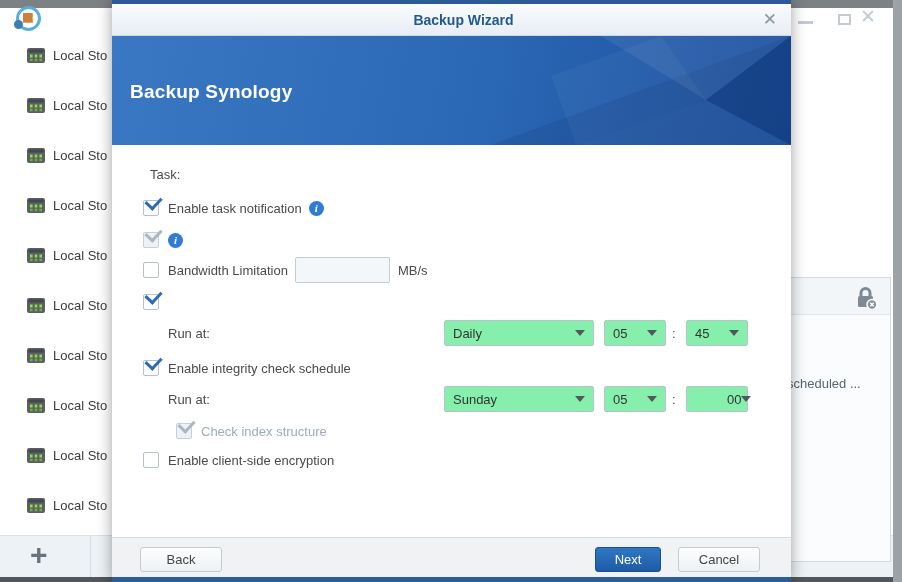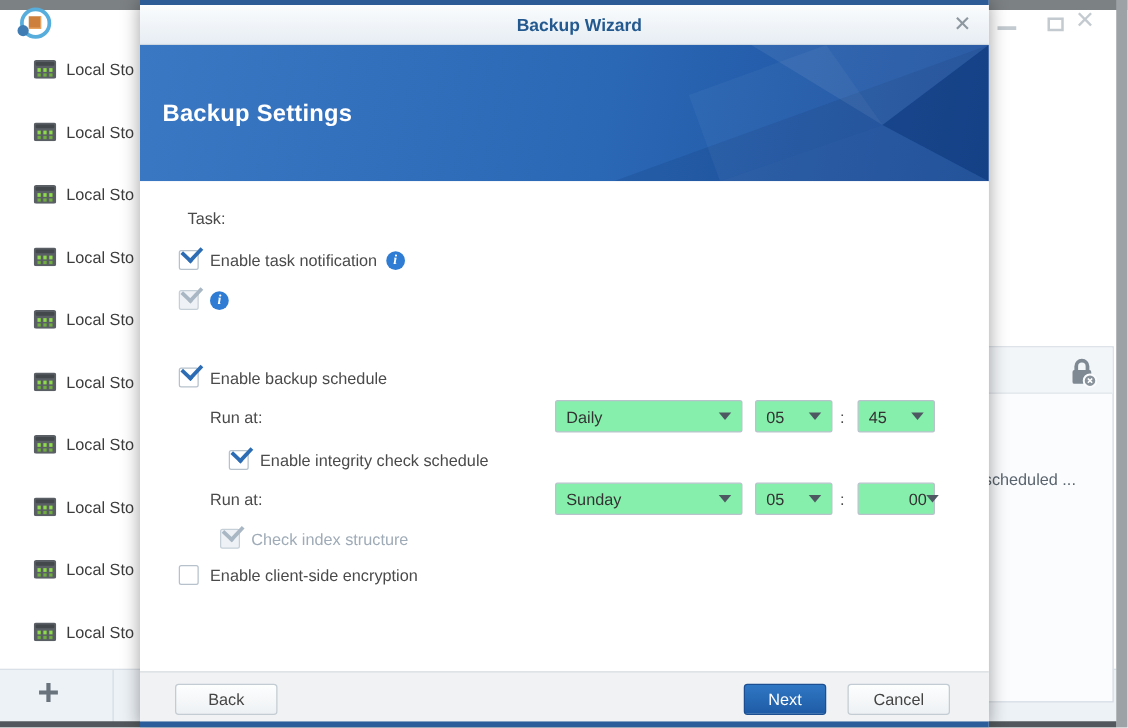--- a/index.html
+++ b/index.html
@@ -258,64 +258,69 @@
     </div>
 
     <div class="banner">
       <svg width="420" height="109" viewBox="0 0 420 109" preserveAspectRatio="none">
         <polygon points="120,109 420,0 420,109" fill="rgba(10,34,80,0.12)"></polygon>
         <polygon points="230,0 420,0 335,64" fill="rgba(255,255,255,0.07)"></polygon>
         <polygon points="335,64 420,0 420,109" fill="rgba(8,28,70,0.18)"></polygon>
         <polygon points="335,64 420,109 205,109" fill="rgba(255,255,255,0.05)"></polygon>
         <polygon points="290,0 335,64 205,109 180,40" fill="rgba(255,255,255,0.04)"></polygon>
       </svg>
-      <h1>Backup Settings</h1>
+      <h1>Backup Synology</h1>
     </div>
 
     <div class="dlg-body">
 
       <div class="row" style="left:38px; top:16px; height:26px;">
         <span>Task:</span>
       </div>
 
       <div class="row" style="left:31px; top:55px;">
         <span class="cb checked"></span>
         <span>Enable task notification</span>
         <span class="info-ico">i</span>
       </div>
 
       <div class="row" style="left:31px; top:87px;">
         <span class="cb checked disabled"></span>
         <span class="info-ico">i</span>
       </div>
 
+      <div class="row" style="left:31px; top:112px; height:26px;">
+        <span class="cb"></span>
+        <span>Bandwidth Limitation</span>
+        <input class="txt-input dim" style="width: 95px; margin-left: 7px;" disabled="" value="">
+        <span style="margin-left:8px;">MB/s</span>
+      </div>
 
       <div class="row" style="left:31px; top:149px;">
         <span class="cb checked"></span>
-        <span>Enable backup schedule</span>
       </div>
 
       <div class="row" style="left:56px; top:175px; height:26px;">
         <span>Run at:</span>
       </div>
       <div class="select" style="left:332px; top:175px; width:150px;">
         <span>Daily</span>
         <span class="caret"></span>
       </div>
       <div class="select" style="left:492px; top:175px; width:62px;">
         <span>05</span>
         <span class="caret"></span>
       </div>
       <span class="colon" style="left:560px; top:181px;">:</span>
       <div class="select" style="left:574px; top:175px; width:62px;">
         <span>45</span>
         <span class="caret"></span>
       </div>
 
-      <div class="row" style="left:31px; top:215px;margin-left:40px;">
+      <div class="row" style="left:31px; top:215px;">
         <span class="cb checked"></span>
         <span>Enable integrity check schedule</span>
       </div>
 
       <div class="row" style="left:56px; top:241px; height:26px;">
         <span>Run at:</span>
       </div>
       <div class="select" style="left:332px; top:241px; width:150px;">
         <span>Sunday</span>
         <span class="caret"></span>

